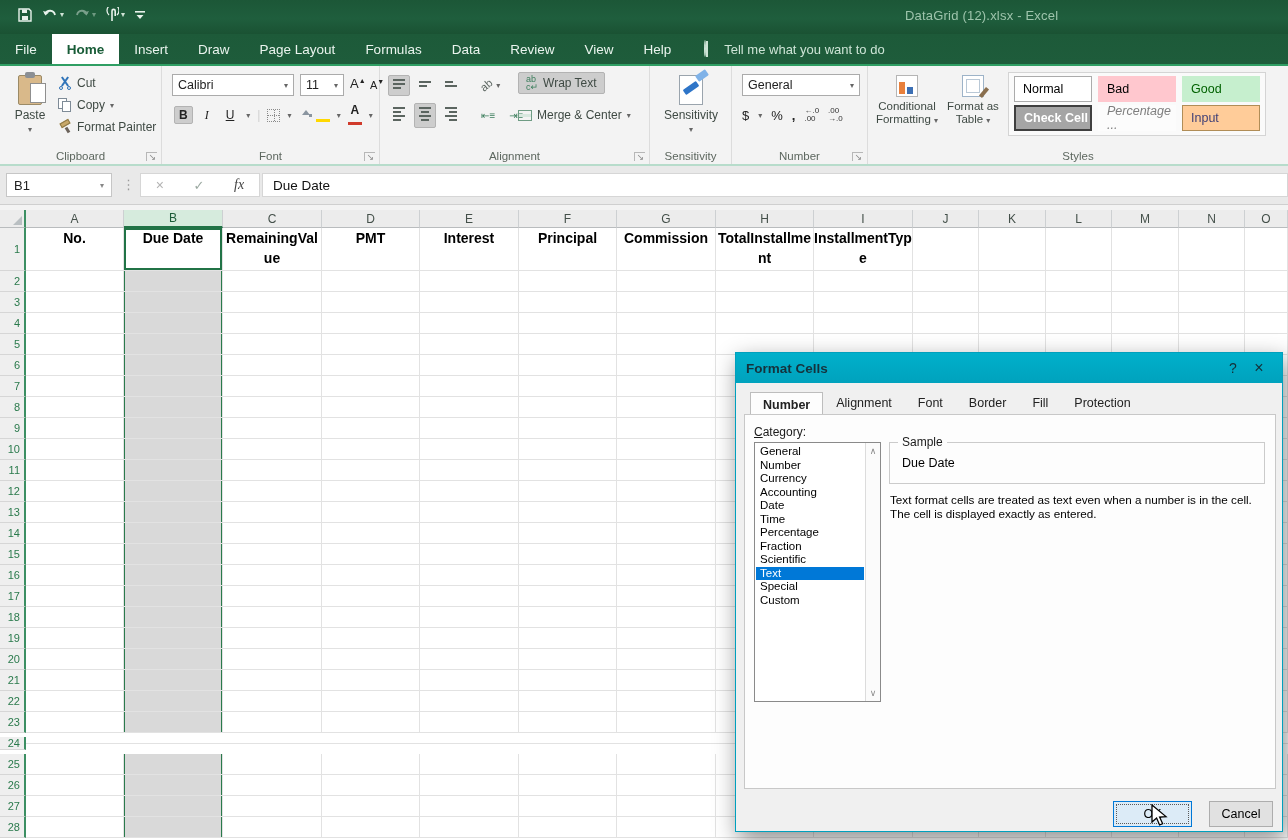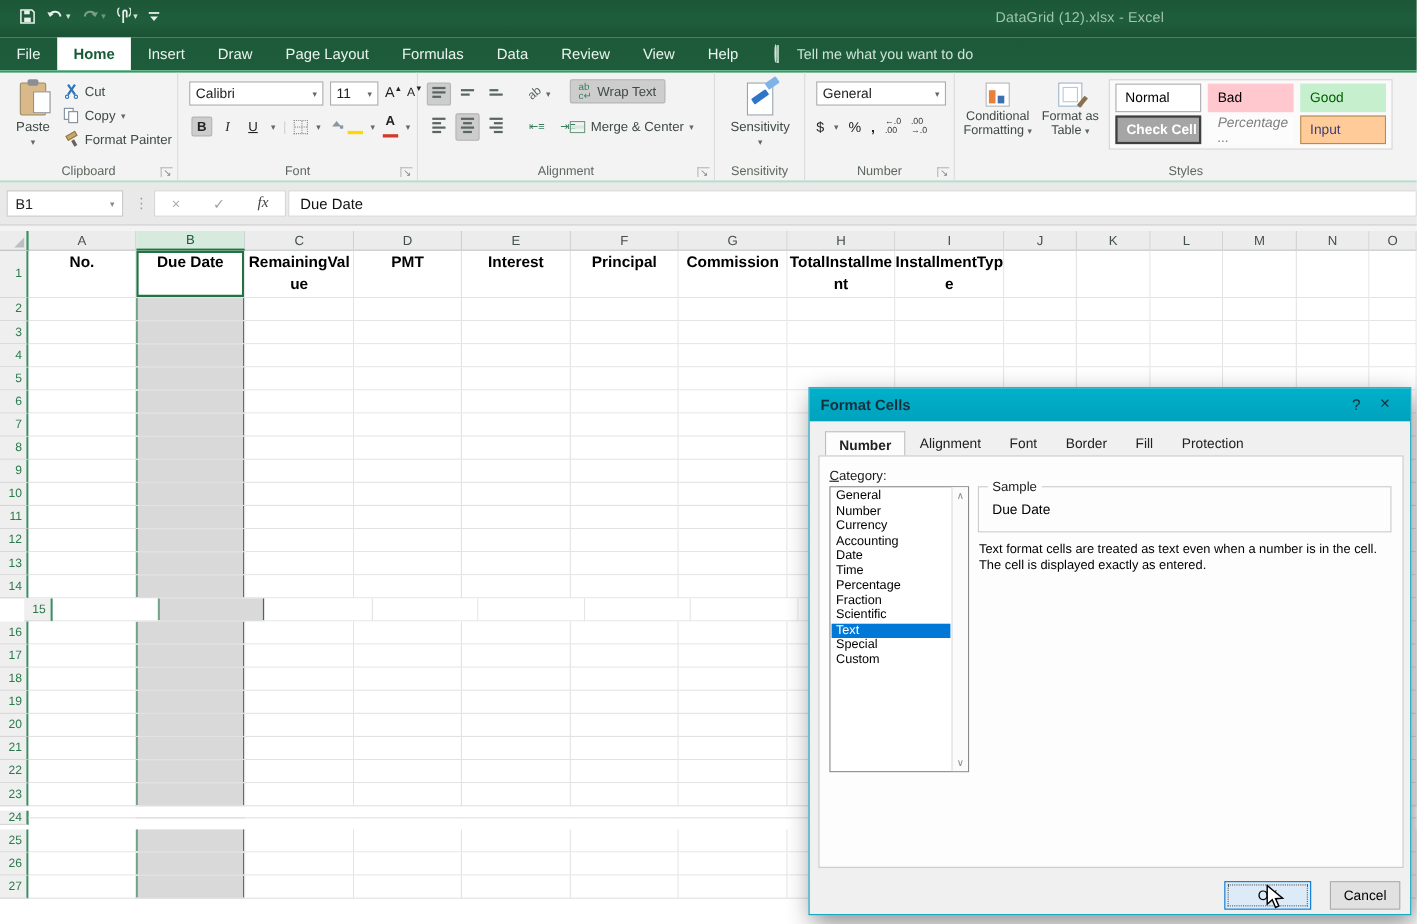--- a/index.html
+++ b/index.html
@@ -640,21 +640,21 @@
       <div class="cell" style="width: 99px;"></div>
       <div class="cell" style="width: 98px;"></div>
       <div class="cell" style="width: 99px;"></div>
       <div class="cell" style="width: 66px;"></div>
       <div class="cell" style="width: 67px;"></div>
       <div class="cell" style="width: 66px;"></div>
       <div class="cell" style="width: 67px;"></div>
       <div class="cell" style="width: 66px;"></div>
       <div class="cell" style="width: 43px;"></div>
     </div>
-    <div class="grow" style="height: 21px; padding-left: 22px;">
+    <div class="grow" style="height: 21px;">
       <div class="rhead">15</div>
       <div class="cell" style="width: 98px;"></div>
       <div class="cell selcol" style="width: 99px;"></div>
       <div class="cell" style="width: 99px;"></div>
       <div class="cell" style="width: 98px;"></div>
       <div class="cell" style="width: 99px;"></div>
       <div class="cell" style="width: 98px;"></div>
       <div class="cell" style="width: 99px;"></div>
       <div class="cell" style="width: 98px;"></div>
       <div class="cell" style="width: 99px;"></div>
@@ -858,20 +858,38 @@
       <div class="cell" style="width: 99px;"></div>
       <div class="cell" style="width: 66px;"></div>
       <div class="cell" style="width: 67px;"></div>
       <div class="cell" style="width: 66px;"></div>
       <div class="cell" style="width: 67px;"></div>
       <div class="cell" style="width: 66px;"></div>
       <div class="cell" style="width: 43px;"></div>
     </div>
     <div class="grow" style="height: 21px;">
       <div class="rhead">27</div>
+      <div class="cell" style="width: 98px;"></div>
+      <div class="cell selcol" style="width: 99px;"></div>
+      <div class="cell" style="width: 99px;"></div>
+      <div class="cell" style="width: 98px;"></div>
+      <div class="cell" style="width: 99px;"></div>
+      <div class="cell" style="width: 98px;"></div>
+      <div class="cell" style="width: 99px;"></div>
+      <div class="cell" style="width: 98px;"></div>
+      <div class="cell" style="width: 99px;"></div>
+      <div class="cell" style="width: 66px;"></div>
+      <div class="cell" style="width: 67px;"></div>
+      <div class="cell" style="width: 66px;"></div>
+      <div class="cell" style="width: 67px;"></div>
+      <div class="cell" style="width: 66px;"></div>
+      <div class="cell" style="width: 43px;"></div>
+    </div>
+    <div class="grow" style="height: 21px;">
+      <div class="rhead">28</div>
       <div class="cell" style="width: 98px;"></div>
       <div class="cell selcol" style="width: 99px;"></div>
       <div class="cell" style="width: 99px;"></div>
       <div class="cell" style="width: 98px;"></div>
       <div class="cell" style="width: 99px;"></div>
       <div class="cell" style="width: 98px;"></div>
       <div class="cell" style="width: 99px;"></div>
       <div class="cell" style="width: 98px;"></div>
       <div class="cell" style="width: 99px;"></div>
       <div class="cell" style="width: 66px;"></div>

